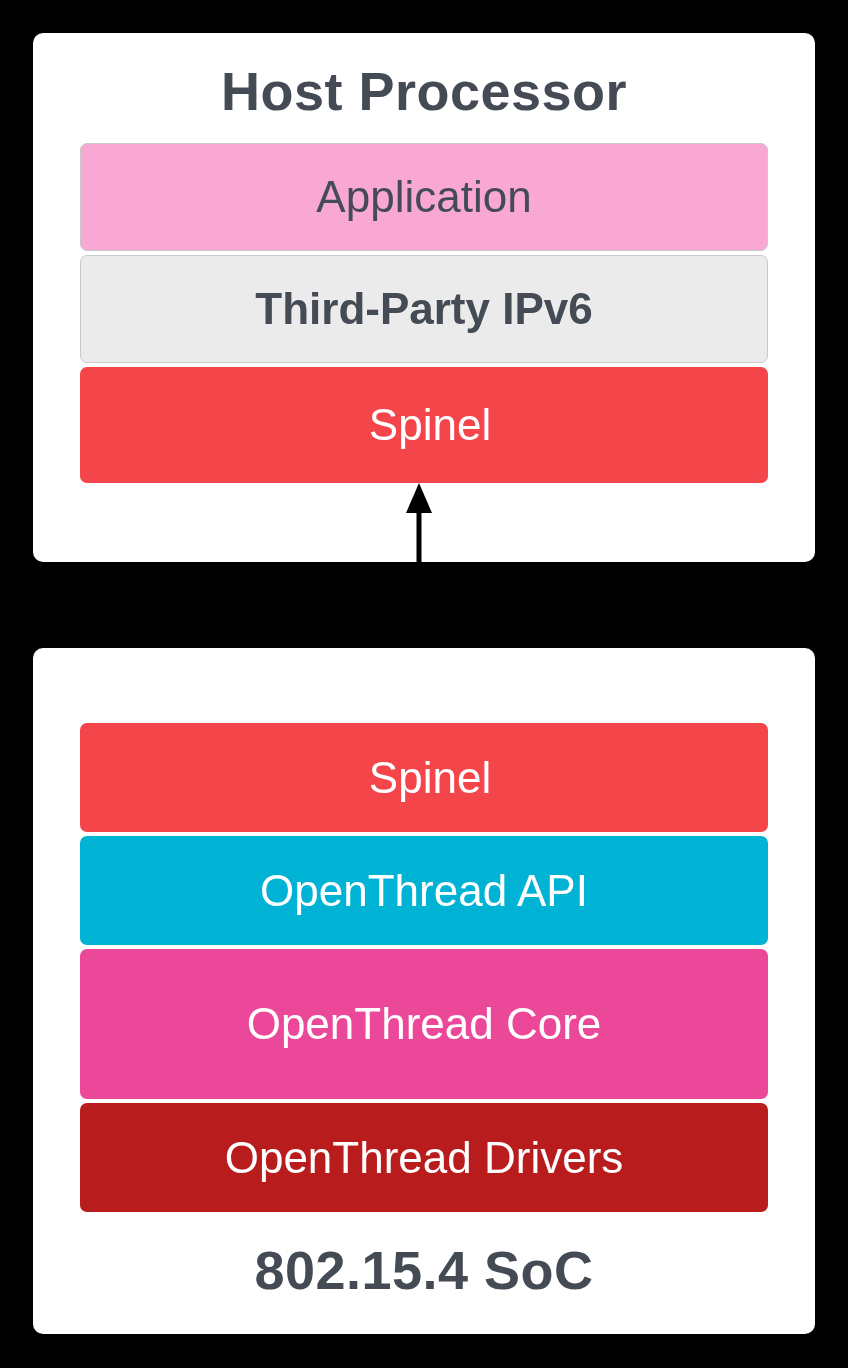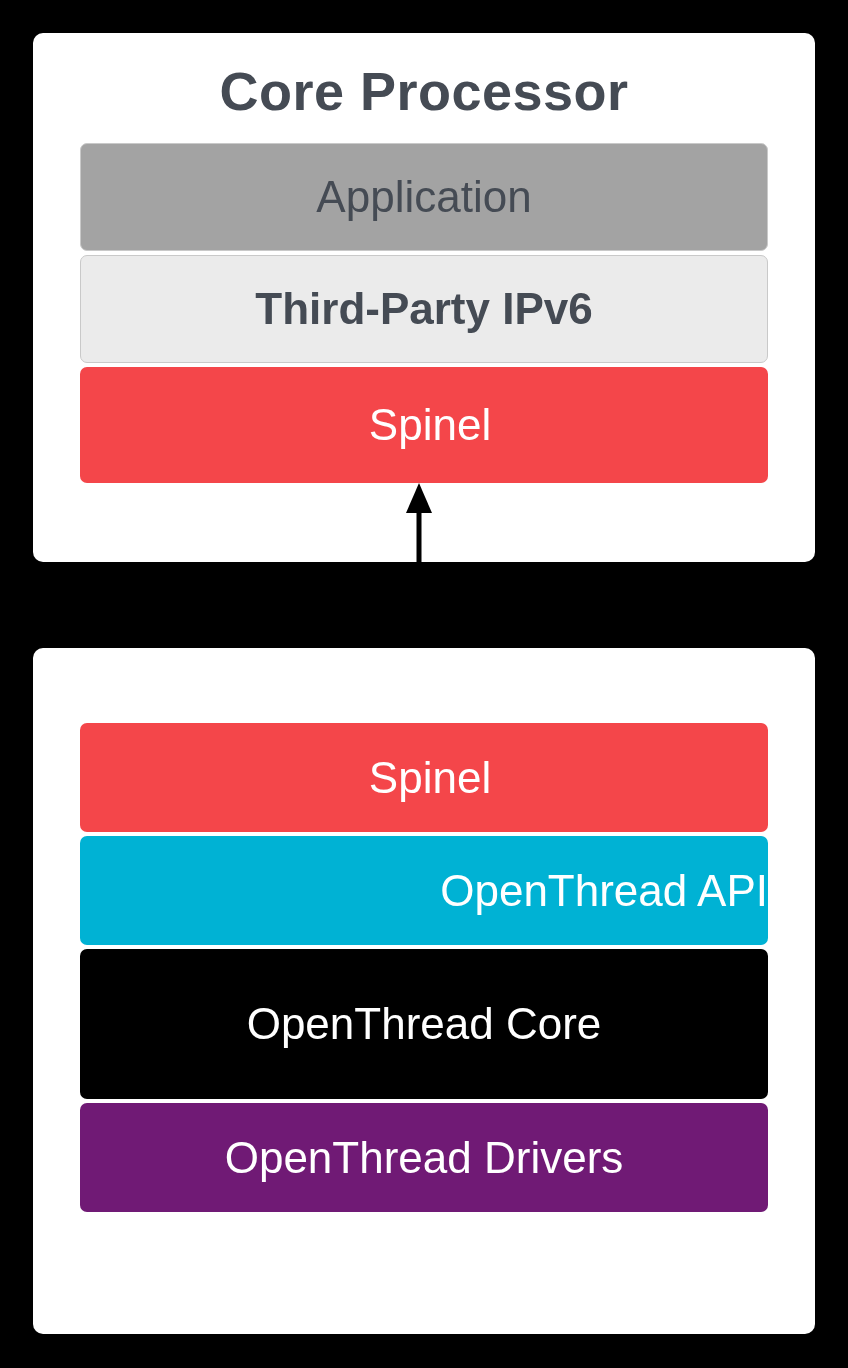--- a/index.html
+++ b/index.html
@@ -94,23 +94,23 @@
     left: 400px;
     top: 483px;
     width: 38px;
     height: 240px;
   }
 </style>
 </head>
 <body>
 
 <div class="card card--host">
-  <div class="card-title">Core Processor</div>
+  <div class="card-title">Host Processor</div>
   <div class="stack stack--host">
-    <div class="bar bar--gray" style="background: #a3a3a3; justify-content: center;">
+    <div class="bar bar--gray" style="background: #f9a8d4; justify-content: center;">
       <span>Application</span>
     </div>
     <div class="bar bar--gray" style="background: rgb(235, 235, 235); font-weight: bold;">
       <span>Third-Party IPv6</span>
     </div>
     <div class="bar bar--red bar--red-host" style="background: rgb(244, 70, 74);">
       <span>Spinel</span>
     </div>
   </div>
 </div>
@@ -119,23 +119,24 @@
   <line x1="19" y1="14" x2="19" y2="226" stroke="#000000" stroke-width="5"></line>
   <polygon points="19,0 6,30 32,30" fill="#000000"></polygon>
   <polygon points="19,240 6,210 32,210" fill="#000000"></polygon>
 </svg>
 
 <div class="card card--soc">
   <div class="stack">
     <div class="bar bar--red" style="background: rgb(244, 70, 74);">
       <span>Spinel</span>
     </div>
-    <div class="bar bar--cyan" style="background: rgb(0, 178, 212); justify-content: flex-end;">
+    <div class="bar bar--cyan" style="background: rgb(0, 178, 212);">
       <span>OpenThread API</span>
     </div>
-    <div class="bar bar--blue" style="background: #000000; text-align: center;">
+    <div class="bar bar--blue" style="background: #ec4899; text-align: center;">
       <span>OpenThread Core</span>
     </div>
-    <div class="bar bar--cyan" style="background: #701a75;">
+    <div class="bar bar--cyan" style="background: #b91c1c;">
       <span>OpenThread Drivers</span>
     </div>
   </div>
+  <div class="card-title card-title--bottom">802.15.4 SoC</div>
 </div>
 
 </body></html>

